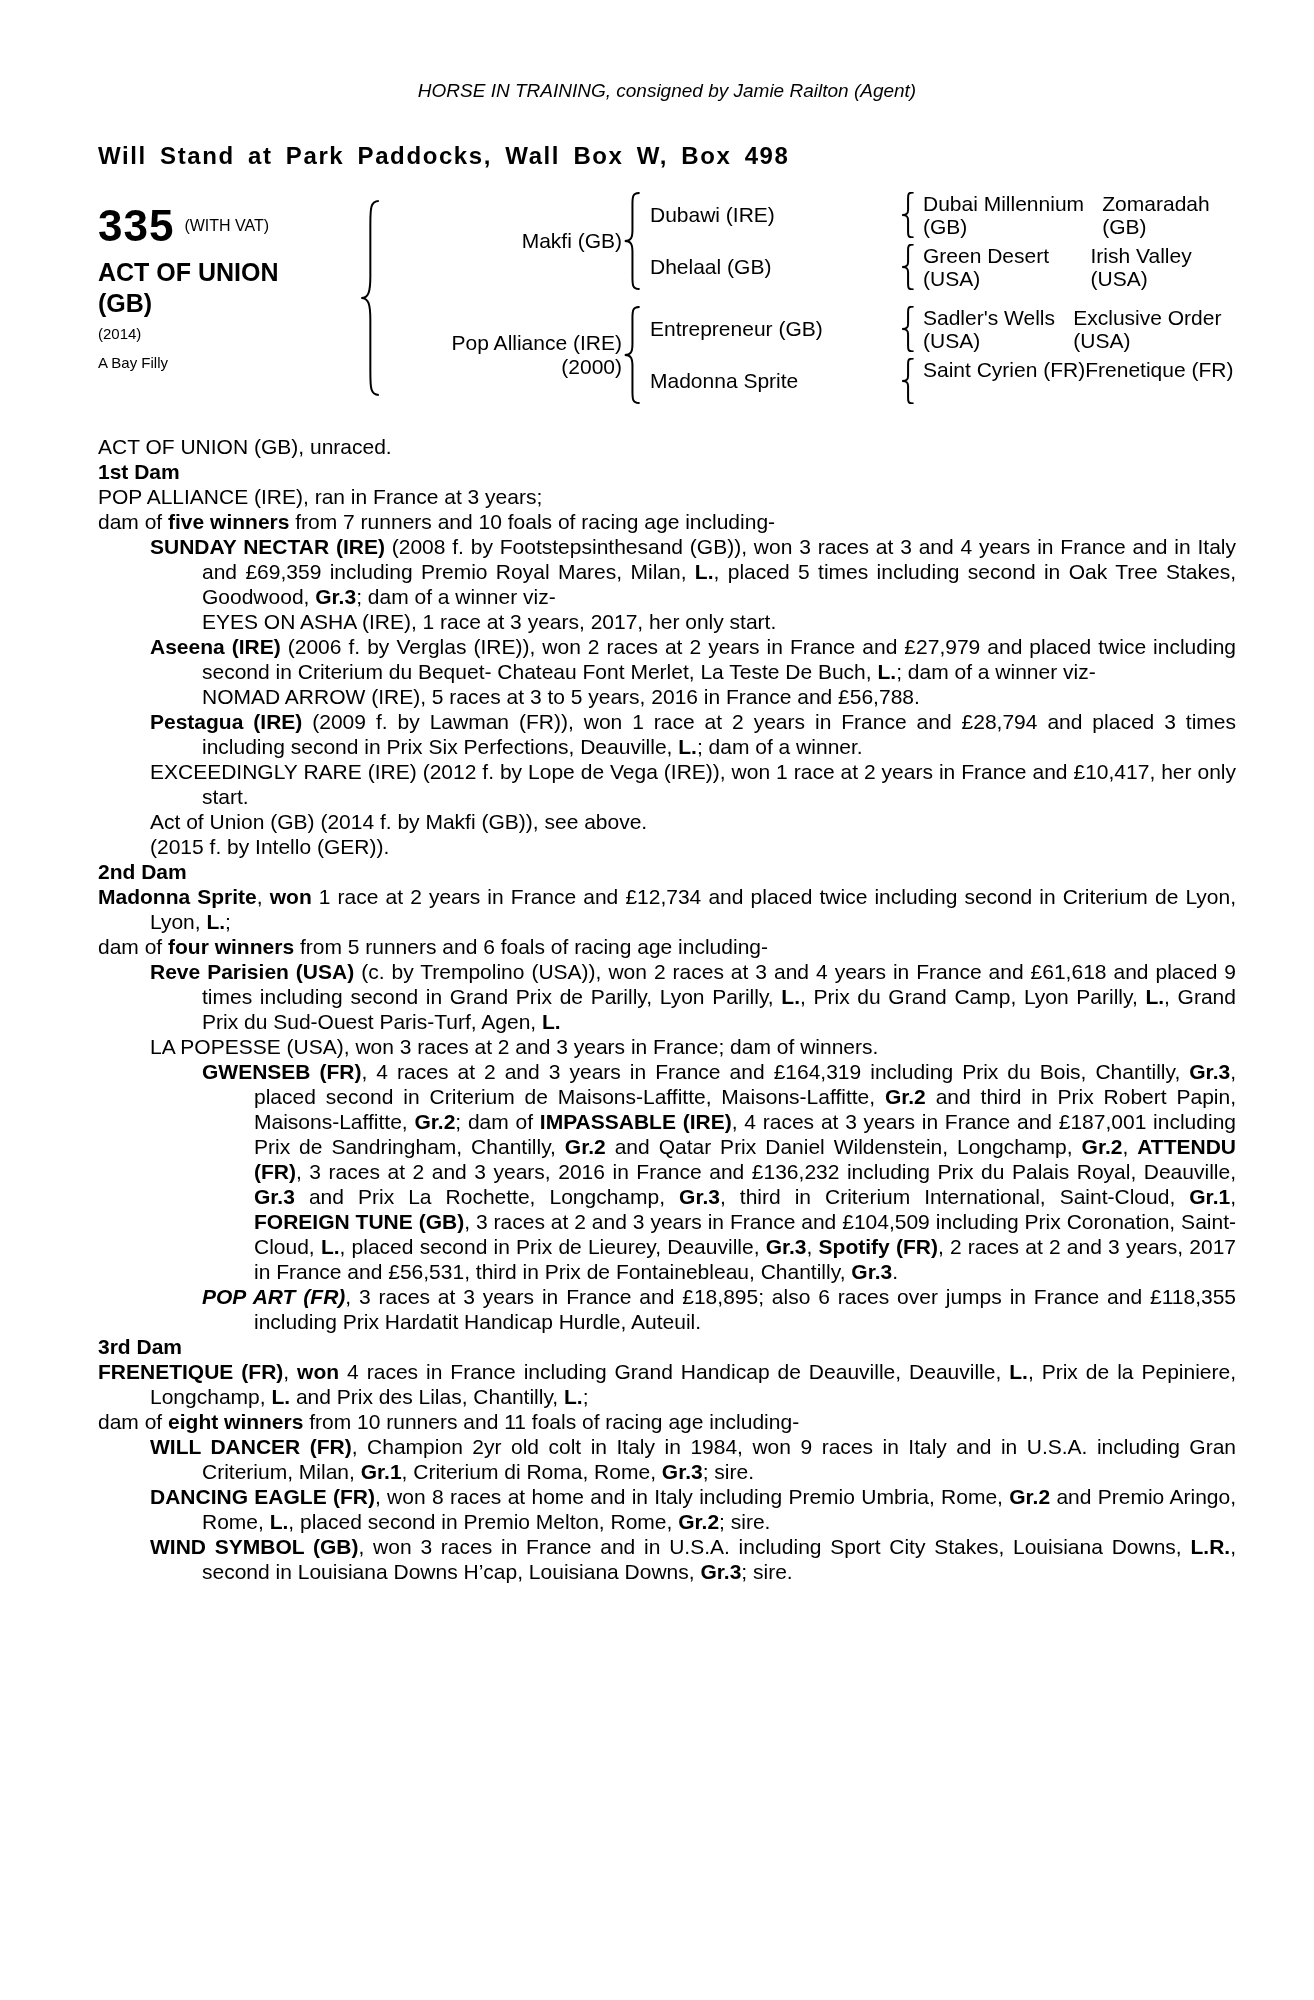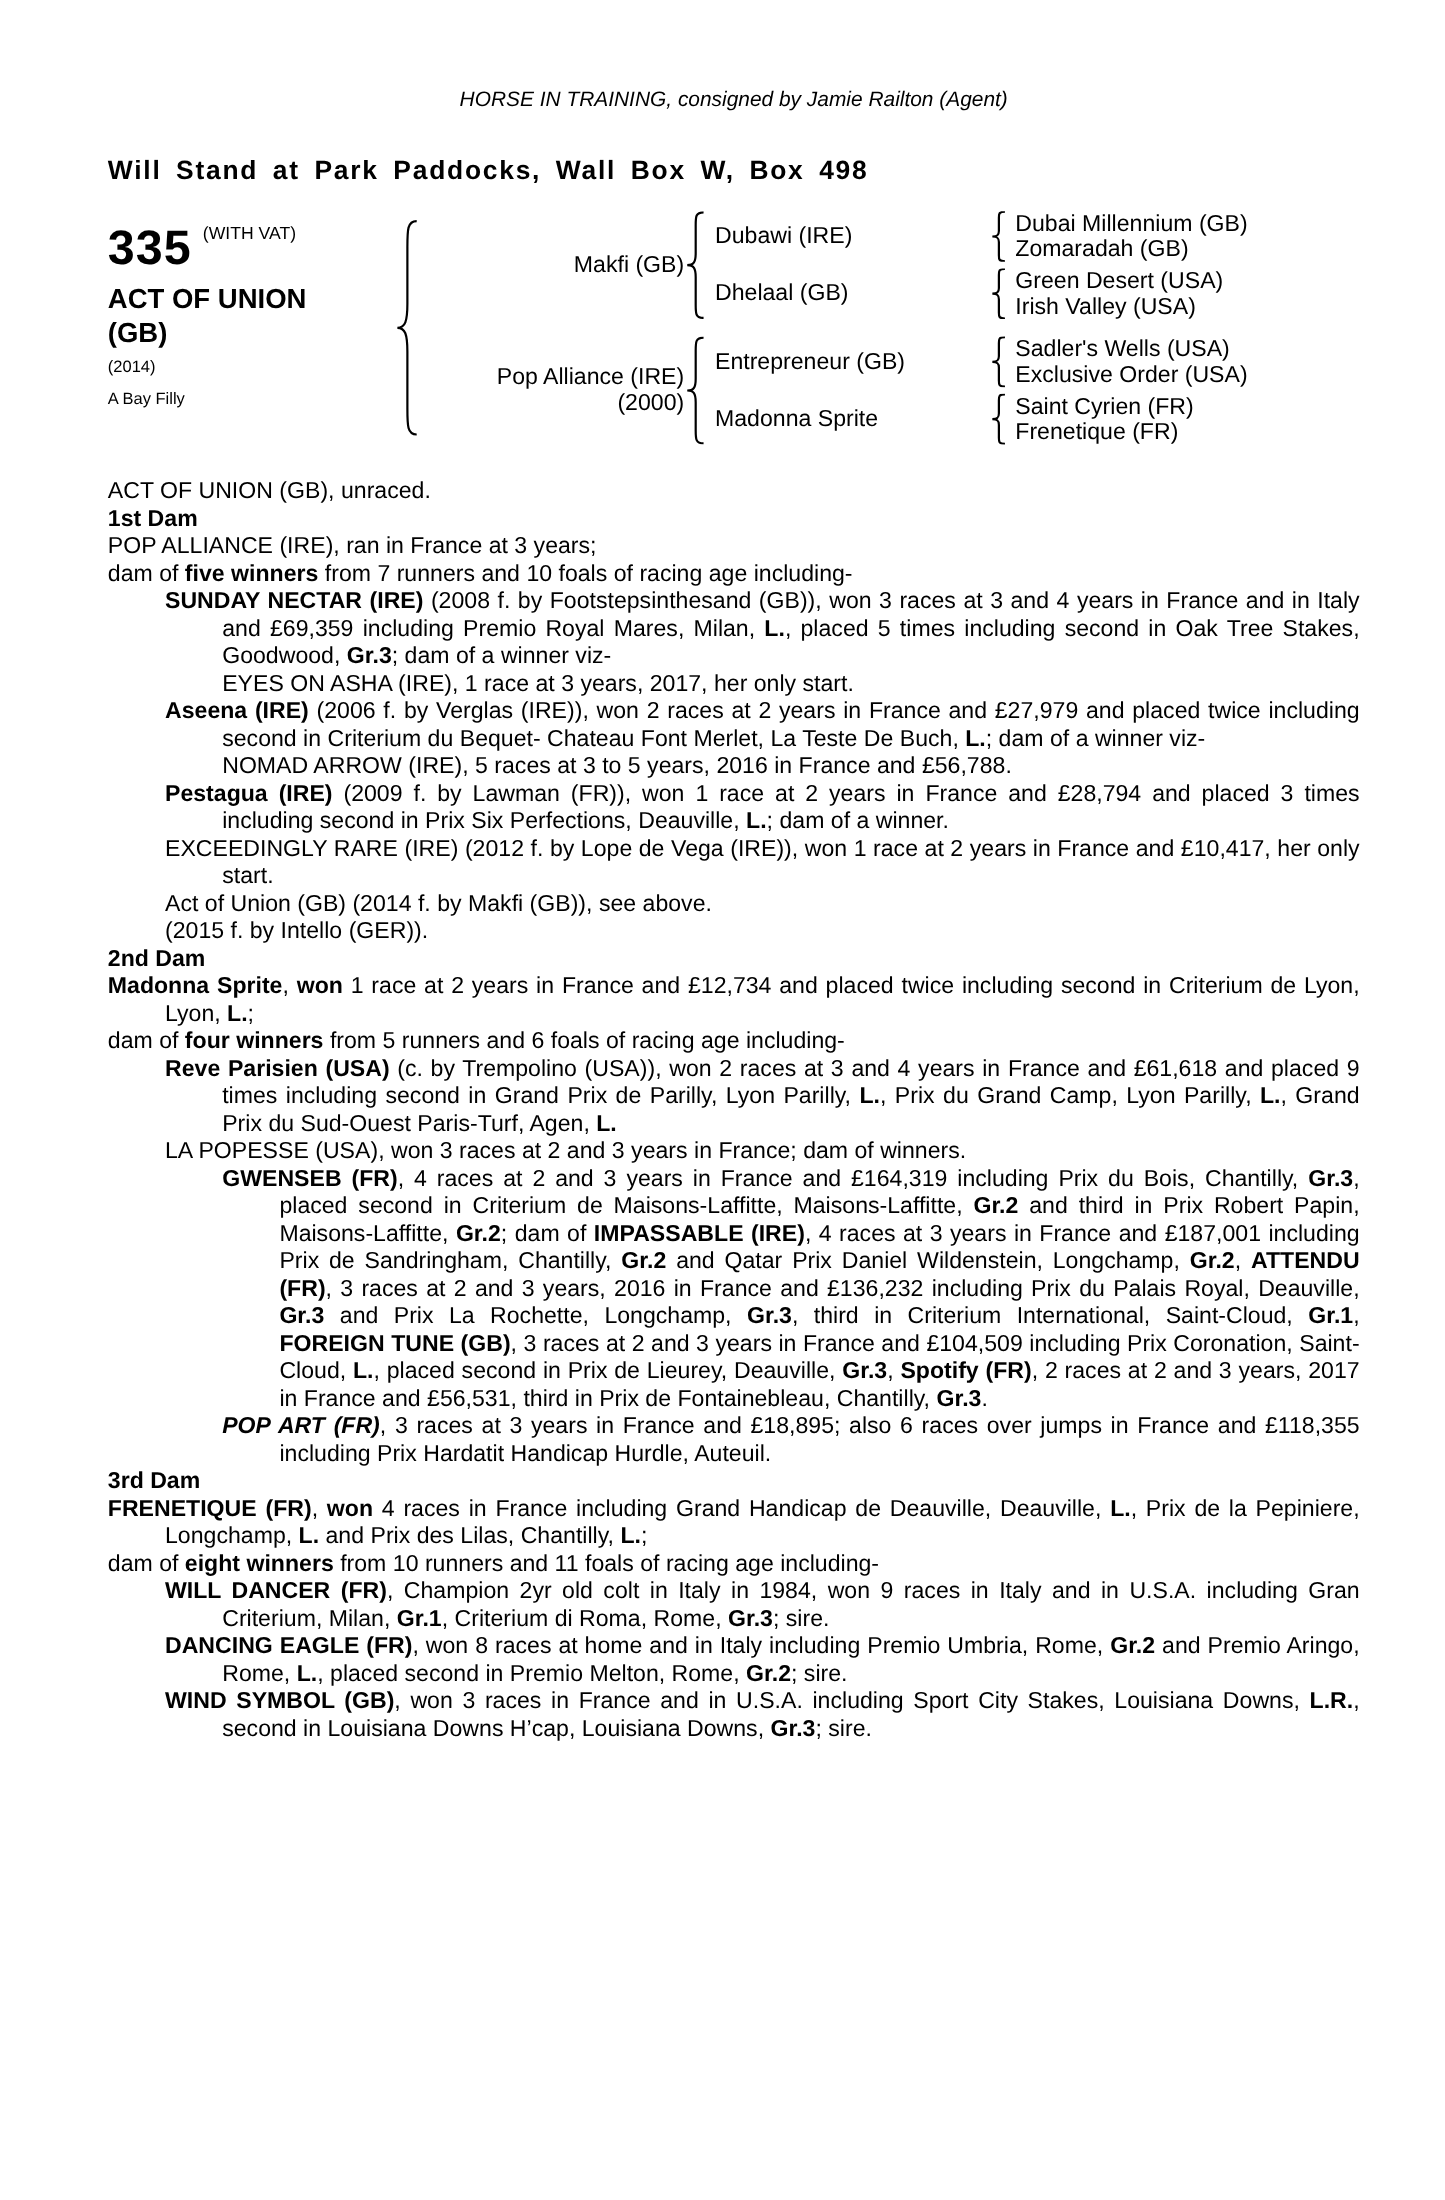--- a/index.html
+++ b/index.html
@@ -13,38 +13,38 @@
     text-align:center;font-style:italic;font-weight:400;
     font-size:19px;line-height:30px;
   }
   .stand-line{
     margin-top:36px;font-weight:700;font-size:24px;line-height:28px;
     letter-spacing:1.6px;word-spacing:5px;
   }
   
   .ped{display:flex;margin-top:22px;height:212px;}
   .lot-col{width:260px;flex:none;padding-top:12px;}
-  .lot-num-row{display:flex;align-items:flex-start;gap:10px;}
+  .lot-num-row{display:flex;align-items:center;gap:10px;}
   .lot-num{font-size:44px;font-weight:700;line-height:44px;letter-spacing:1px;}
   .lot-vat{font-size:16px;}
   .lot-name{font-weight:700;font-size:25px;line-height:31px;margin-top:9px;}
   .lot-plain{font-size:15px;line-height:29px;}
   .brace{flex:none;display:block;}
   .brace svg{display:block;width:100%;height:100%;}
   .b-big{width:26px;height:198px;align-self:center;}
   .b-mid{width:22px;height:98px;}
   .b-sm{width:17px;height:46px;}
   .halves{display:flex;flex-direction:column;justify-content:space-between;height:212px;flex:1;}
   .half{display:flex;height:98px;}
   .g2cell{width:232px;flex:none;display:flex;flex-direction:column;justify-content:center;
           font-size:21px;line-height:24px;padding-left:6px;align-items:flex-end;}
   .g3col{display:flex;flex-direction:column;justify-content:space-between;height:98px;flex:1;}
   .g3row{display:flex;height:46px;}
   .g3name{width:250px;flex:none;display:flex;align-items:center;font-size:21px;padding-left:6px;}
-  .g4pair{display:flex;flex-direction:column;justify-content:center;font-size:21px;
+  .g4pair{display:flex;flex-direction:row;justify-content:center;font-size:21px;
           line-height:23px;padding-left:6px;}
   
   .body-text{margin-top:30px;}
   .body-text p{margin:0;line-height:25px;text-align:justify;}
   .l0{padding-left:52px;text-indent:-52px;}
   .l1{padding-left:104px;text-indent:-52px;}
   .l1w{padding-left:104px;text-indent:0;}
   .l2{padding-left:156px;text-indent:-52px;}
   .dam-heading{font-weight:700;font-size:21px;line-height:25px;margin-top:22px;text-align:left;}
   .b{font-weight:700;}

